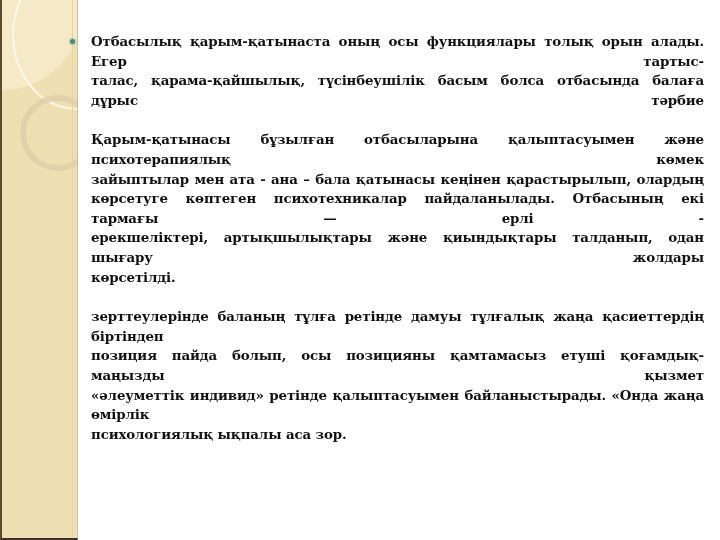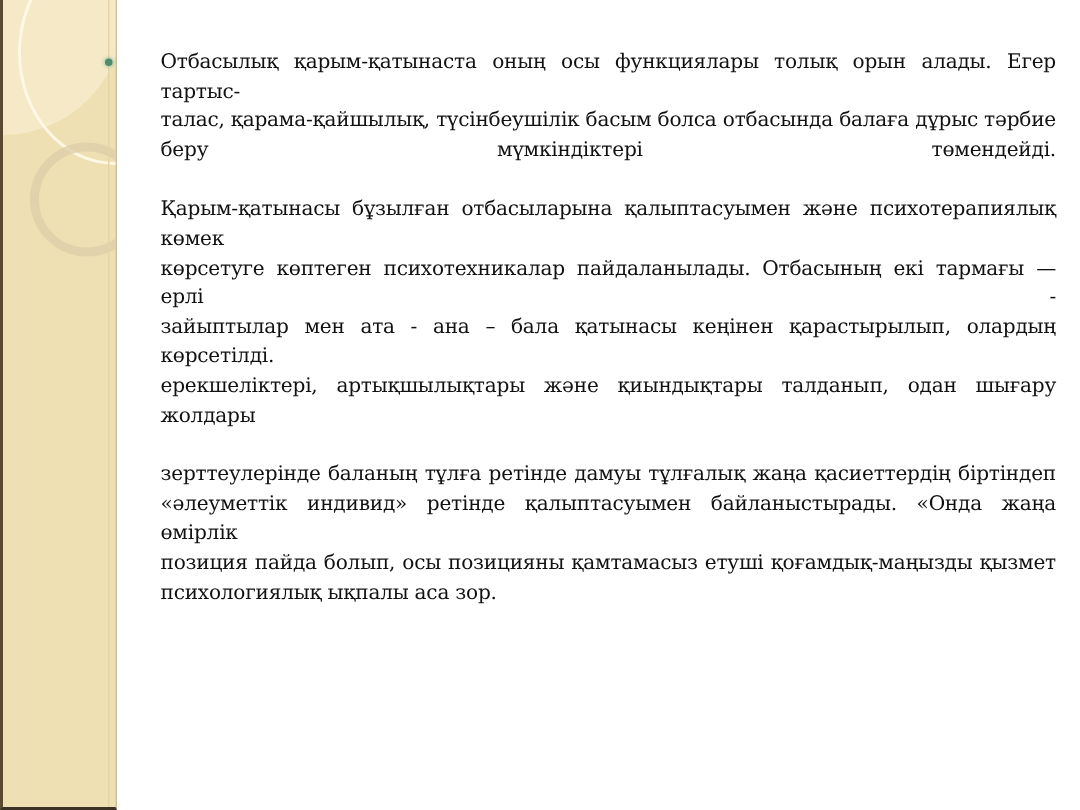--- a/index.html
+++ b/index.html
@@ -37,48 +37,47 @@
     .bullet {
       position: absolute; left: 70px; top: 39px; width: 5px; height: 5px;
       border-radius: 50%; background: #4f8a6c;
       box-shadow: 0 0 2px 1px rgba(140, 190, 160, 0.6);
     }
     .content {
       position: absolute; left: 91px; top: 32px; width: 613px;
       color: #111111; font-size: 13.4px; line-height: 19.6px;
       letter-spacing: -0.15px;
     }
-    .para { margin: 0 0 20px 16px; text-align: justify; text-align-last: left; }
+    .para { margin: 0 0 20px 0; text-align: justify; text-align-last: left; font-weight: bold; }
     .line { display: block; text-align: justify; text-align-last: justify; white-space: normal; }
     .line.end { text-align-last: left; }
   </style>
 </head>
 <body>
 
 <div class="side-strip">
   <div class="deco-circle-1"></div>
   <div class="deco-circle-2"></div>
   <div class="deco-circle-3"></div>
   <div class="inner-line"></div>
 </div>
 
 <div class="bullet"></div>
 
 <div class="content">
   <div class="para">
     <span class="line">Отбасылық қарым-қатынаста оның осы функциялары толық орын алады. Егер тартыс-</span>
     <span class="line">талас, қарама-қайшылық, түсінбеушілік басым болса отбасында балаға дұрыс тәрбие</span>
-    <span class="line">беру мүмкіндіктері төмендейді.</span>
   </div>
   <div class="para">
     <span class="line">Қарым-қатынасы бұзылған отбасыларына қалыптасуымен және психотерапиялық көмек</span>
+    <span class="line">зайыптылар мен ата - ана – бала қатынасы кеңінен қарастырылып, олардың</span>
     <span class="line">көрсетуге көптеген психотехникалар пайдаланылады. Отбасының екі тармағы — ерлі -</span>
-    <span class="line">зайыптылар мен ата - ана – бала қатынасы кеңінен қарастырылып, олардың</span>
+    <span class="line">ерекшеліктері, артықшылықтары және қиындықтары талданып, одан шығару жолдары</span>
     <span class="line end">көрсетілді.</span>
-    <span class="line">ерекшеліктері, артықшылықтары және қиындықтары талданып, одан шығару жолдары</span>
   </div>
   <div class="para">
     <span class="line">зерттеулерінде баланың тұлға ретінде дамуы тұлғалық жаңа қасиеттердің біртіндеп</span>
+    <span class="line">позиция пайда болып, осы позицияны қамтамасыз етуші қоғамдық-маңызды қызмет</span>
     <span class="line">«әлеуметтік индивид» ретінде қалыптасуымен байланыстырады. «Онда жаңа өмірлік</span>
-    <span class="line">позиция пайда болып, осы позицияны қамтамасыз етуші қоғамдық-маңызды қызмет</span>
     <span class="line end">психологиялық ықпалы аса зор.</span>
   </div>
 </div>
 
 </body></html>

